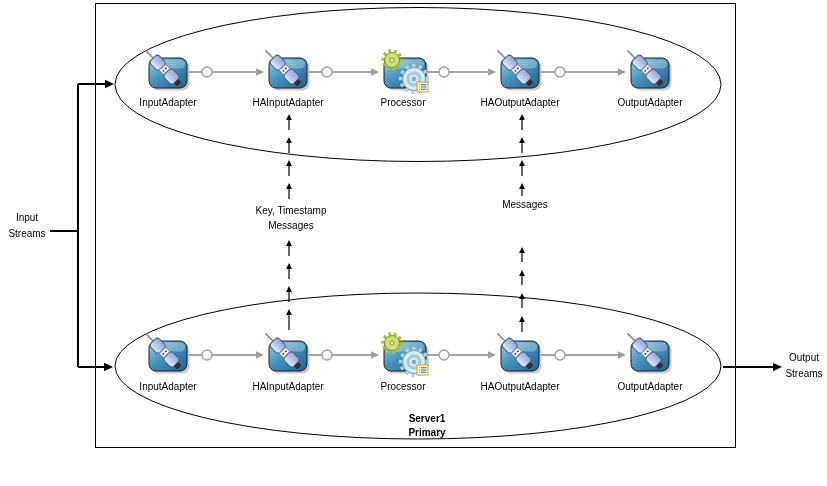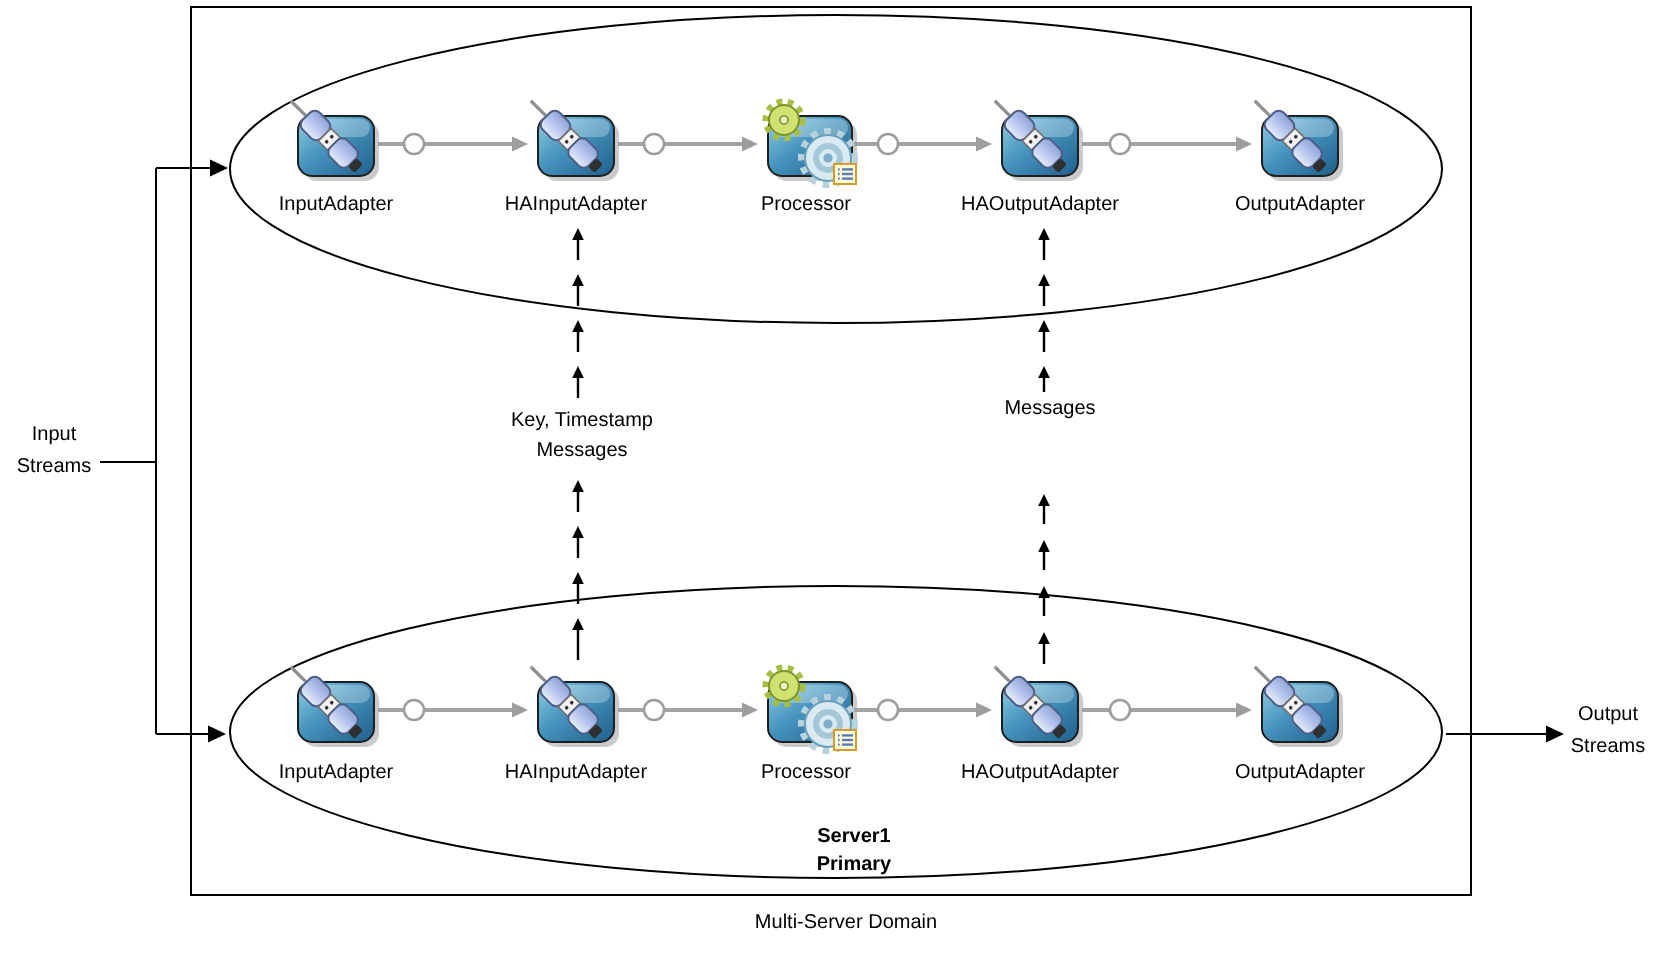--- a/index.html
+++ b/index.html
@@ -189,16 +189,15 @@
   <div class="lbl lh16" style="left:2px;top:210px;width:50px">
     <div>Input</div>
     <div>Streams</div>
   </div>
   <div class="lbl lh16" style="left:781px;top:350px;width:46px">
     <div>Output</div>
     <div>Streams</div>
   </div>
 
   <div class="lbl" style="left:173px;top:455px;width:500px">
-    <div>Multi-Server Domain</div>
   </div>
 
 </div>
 
 </body></html>

